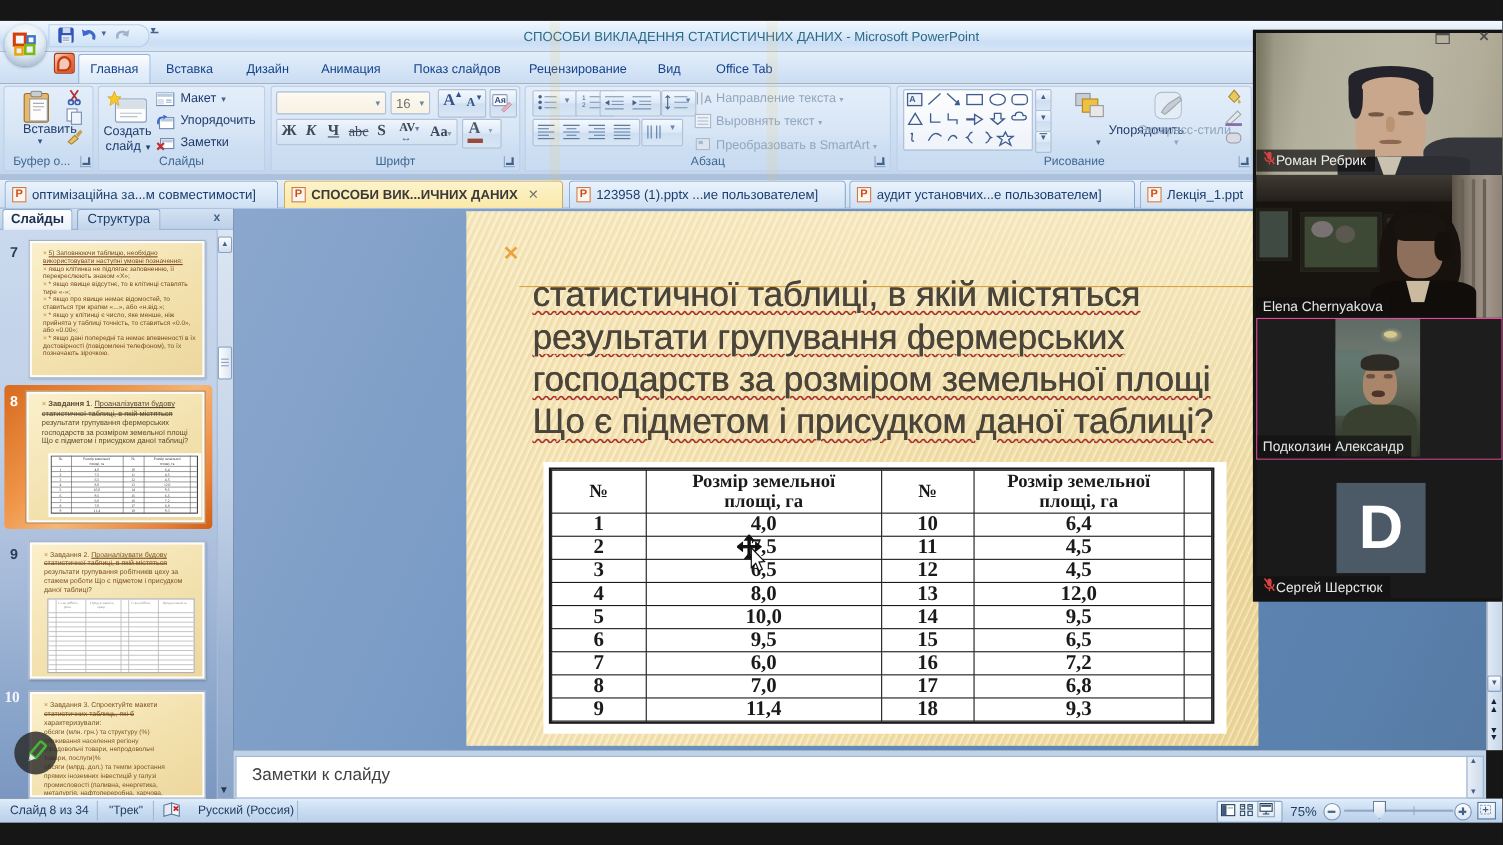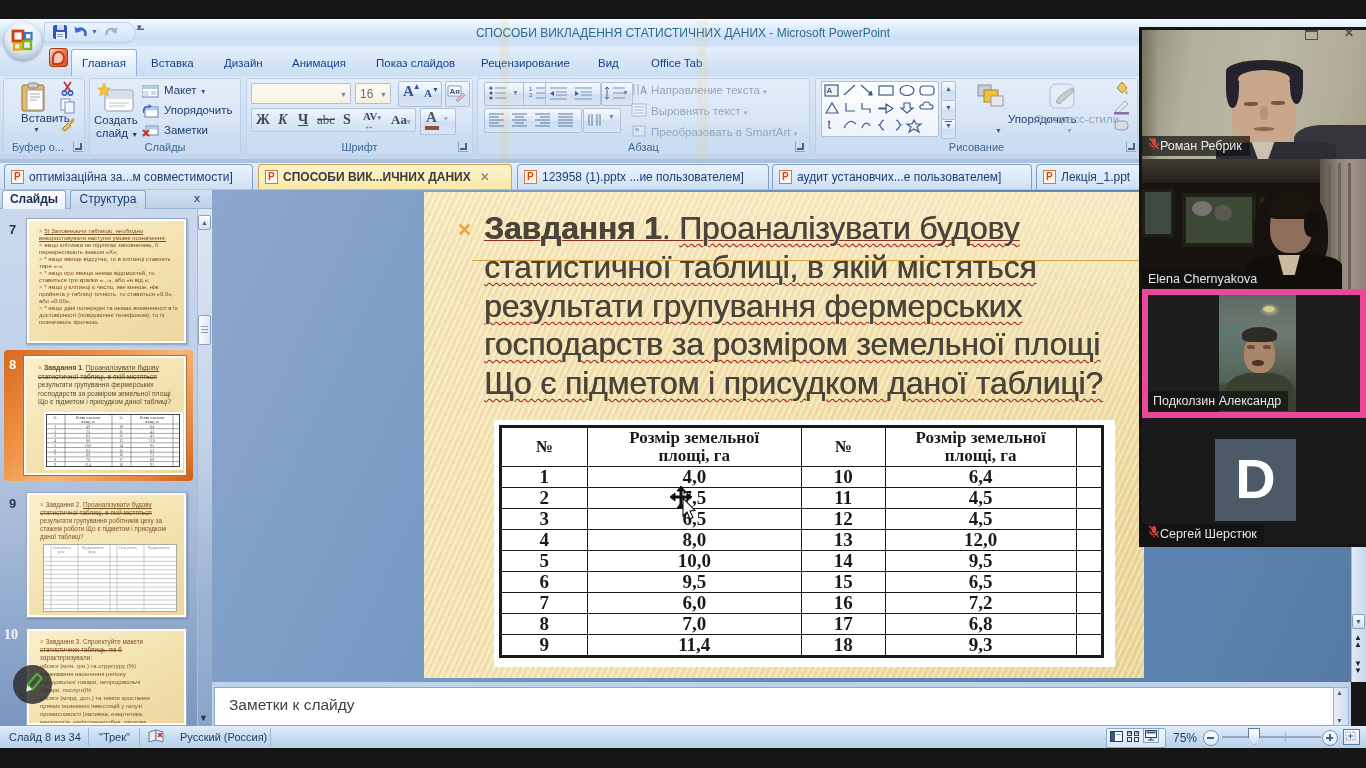--- a/index.html
+++ b/index.html
@@ -549,21 +549,21 @@
   background:
    repeating-linear-gradient(115deg,rgba(255,253,244,.38) 0 1px,rgba(216,180,105,.17) 2px 3.5px,rgba(255,253,244,0) 4.5px 5.5px),
    linear-gradient(105deg,#f7e8bd 0%,#f4e2b0 45%,#efdca2 75%,#ebd699 100%);">
   <div style="position:absolute;left:0;top:0;width:100%;height:100%;background:linear-gradient(200deg,rgba(255,250,232,.5),rgba(255,250,232,0) 45%);"></div>
 
   <div style="position:absolute;left:48px;top:68px;width:672px;height:1.3px;background:#d9a440;"></div>
 
   <div style="position:absolute;left:33px;top:27px;font-size:18px;font-weight:bold;color:#e8a33b;">✕</div>
 
   <div style="position:absolute;left:60px;top:17px;width:660px;font-size:32px;line-height:38.8px;color:#4a443a;letter-spacing:-.2px;text-shadow:0.4px 0 0 #4a443a;">
-    <span style="text-decoration:underline;text-decoration-color:#8a3020;text-decoration-thickness:1.2px;"><b>Завдання 1</b>. <span class="sq">Проаналізувати будову</span></span><br>
+    <br>
     <span class="sq">статистичної таблиці, в якій містяться</span><br>
     <span class="sq">результати групування фермерських</span><br>
     <span class="sq">господарств за розміром земельної площі</span><br>
     <span class="sq">Що є підметом і присудком даної таблиці?</span>
   </div>
 
   <div style="position:absolute;left:70px;top:228px;width:621px;height:247px;background:#fff;"></div>
   <table class="serif" style="position:absolute;left:77px;top:235px;width:601px;height:229px;border-collapse:collapse;font-weight:bold;color:#1a1a1a;table-layout:fixed;">
     <style>#bt td{border:1px solid #1a1a1a;text-align:center;padding:0;font-size:19px;line-height:18px;}</style>
     <tbody id="bt">
@@ -770,21 +770,21 @@
   <div style="position:absolute;left:116px;top:36px;width:34px;height:40px;background:#332c24;border:3px solid #1c1812;"></div>
   <div style="position:absolute;left:112px;top:26px;width:74px;height:90px;border-radius:50% 50% 36% 36%;background:#17120e;"></div>
   <div style="position:absolute;left:128px;top:42px;width:42px;height:52px;border-radius:46% 46% 42% 42%;background:#8d6f5b;"></div>
   <div style="position:absolute;left:126px;top:34px;width:46px;height:26px;border-radius:50% 50% 20% 20%;background:#1a140e;"></div>
   <div style="position:absolute;left:162px;top:52px;width:16px;height:26px;border-radius:40%;background:#14100c;"></div>
   <div style="position:absolute;left:104px;top:96px;width:96px;height:36px;border-radius:34% 30% 0 0;background:#100d0a;"></div>
   <div style="position:absolute;left:134px;top:96px;width:26px;height:20px;background:#caba9f;clip-path:polygon(8% 0,92% 0,72% 100%,28% 100%);"></div>
   <div style="position:absolute;left:0;bottom:0px;height:19px;background:rgba(16,16,16,.72);color:#e6e6e6;font-size:12.5px;line-height:19px;padding:0 7px 0 6px;">Elena Chernyakova</div>
 </div>
 
-<div class="abs" style="left:1142px;top:289px;width:224px;height:129px;overflow:hidden;background:#1d1d1d;border:6px solid #ec4899;box-sizing:border-box;">
+<div class="abs" style="left:1142px;top:289px;width:224px;height:129px;overflow:hidden;background:#1d1d1d;border:1px solid #ec4899;box-sizing:border-box;">
   <div style="position:absolute;left:71px;top:0;width:77px;height:125px;background:linear-gradient(#5e6a64,#707a72 30%,#5c6456 55%,#3c4438 80%,#30362c);">
     <div style="position:absolute;left:40px;top:8px;width:22px;height:14px;background:radial-gradient(#cabd85,rgba(120,110,70,0) 70%);"></div>
     <div style="position:absolute;left:44px;top:11px;width:12px;height:6px;border-radius:50%;background:#d6c98e;"></div>
     <div style="position:absolute;left:0px;top:28px;width:30px;height:60px;background:#55756e;opacity:.5;"></div>
     <div style="position:absolute;left:25px;top:40px;width:31px;height:38px;border-radius:46% 46% 42% 42%;background:#a98569;"></div>
     <div style="position:absolute;left:23px;top:32px;width:35px;height:15px;border-radius:55% 55% 30% 30%;background:#2e2a24;"></div>
     <div style="position:absolute;left:28px;top:50px;width:8px;height:4px;background:#6a5040;border-radius:40%;"></div>
     <div style="position:absolute;left:44px;top:50px;width:8px;height:4px;background:#6a5040;border-radius:40%;"></div>
     <div style="position:absolute;left:33px;top:65px;width:12px;height:6px;background:#4e332a;border-radius:45%;"></div>
     <div style="position:absolute;left:6px;top:78px;width:68px;height:47px;border-radius:40% 36% 0 0;background:#39402f;"></div>

